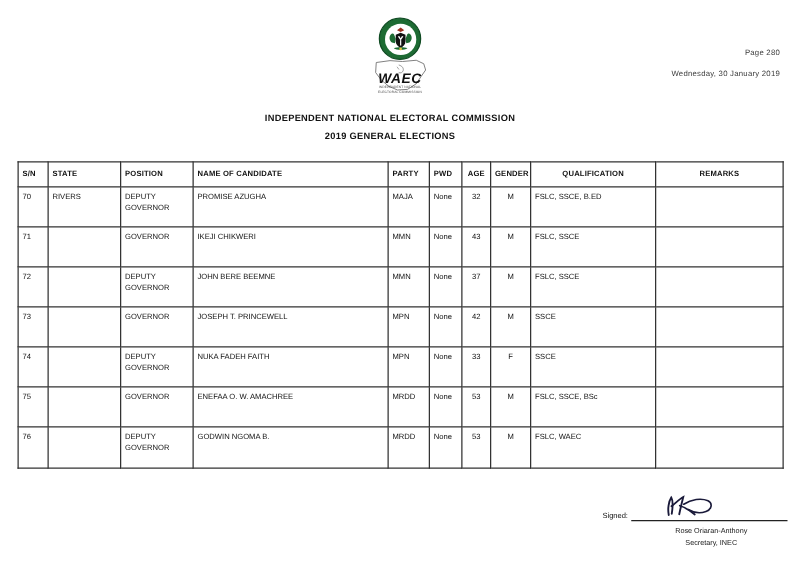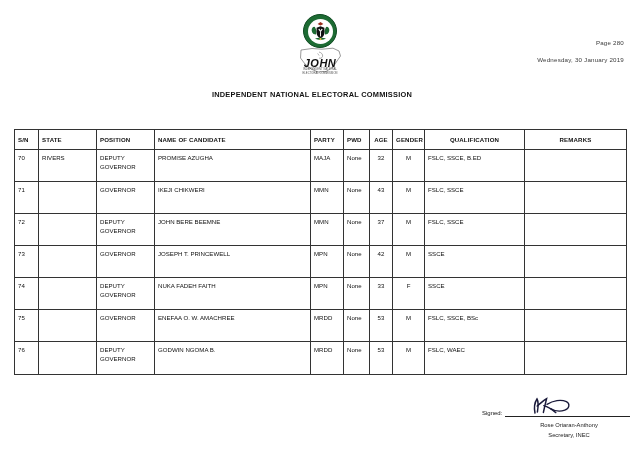--- a/index.html
+++ b/index.html
@@ -148,30 +148,31 @@
         </svg>
       </div>
     </div>
 
     <div class="inec-block">
       <svg width="56" height="30" viewBox="0 0 56 30" aria-hidden="true">
         <path d="M9 5 L20 3.5 L30 4.2 L41 3.2 L47 6 L48.5 11 L45 16 L41 22 L34 26.5 L26 27 L19 24 L13 19 L8.5 13 Z" fill="#ffffff" stroke="#6f6f6f" stroke-width="0.7"></path>
         <path d="M27 7 C29.5 7.6 31 9.4 30.6 11.3 C30.2 13.1 28.2 13.8 27 13" fill="none" stroke="#8a8a8a" stroke-width="0.7"></path>
         <path d="M25.6 8.4 L27.2 10.6" fill="none" stroke="#8a8a8a" stroke-width="0.6"></path>
       </svg>
-      <div class="inec-word">JOHN</div>
+      <div class="inec-word">WAEC</div>
       <div class="inec-sub">
         <div>INDEPENDENT NATIONAL</div>
         <div>ELECTORAL COMMISSION</div>
       </div>
     </div>
   </div>
 
   <div class="titles">
     <div>INDEPENDENT NATIONAL ELECTORAL COMMISSION</div>
+    <div>2019 GENERAL ELECTIONS</div>
   </div>
 
   <div class="tbl-wrap">
     <table>
       <colgroup>
         <col class="c-sn">
           <col class="c-st">
           <col class="c-pos">
           <col class="c-nm">
         <col class="c-pty">

